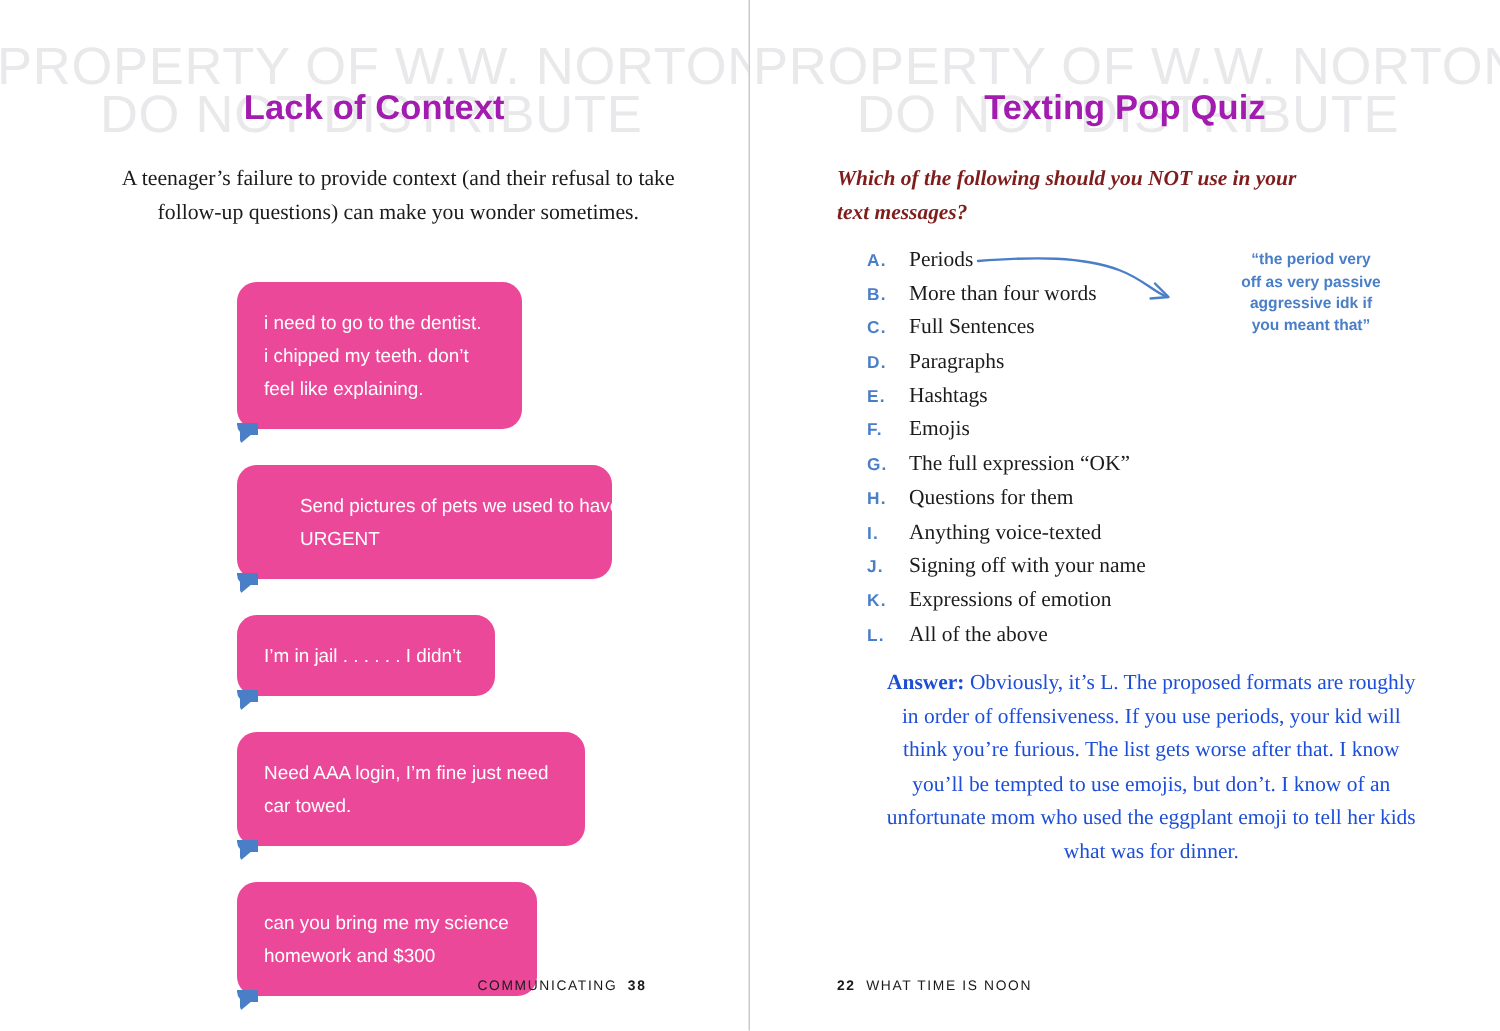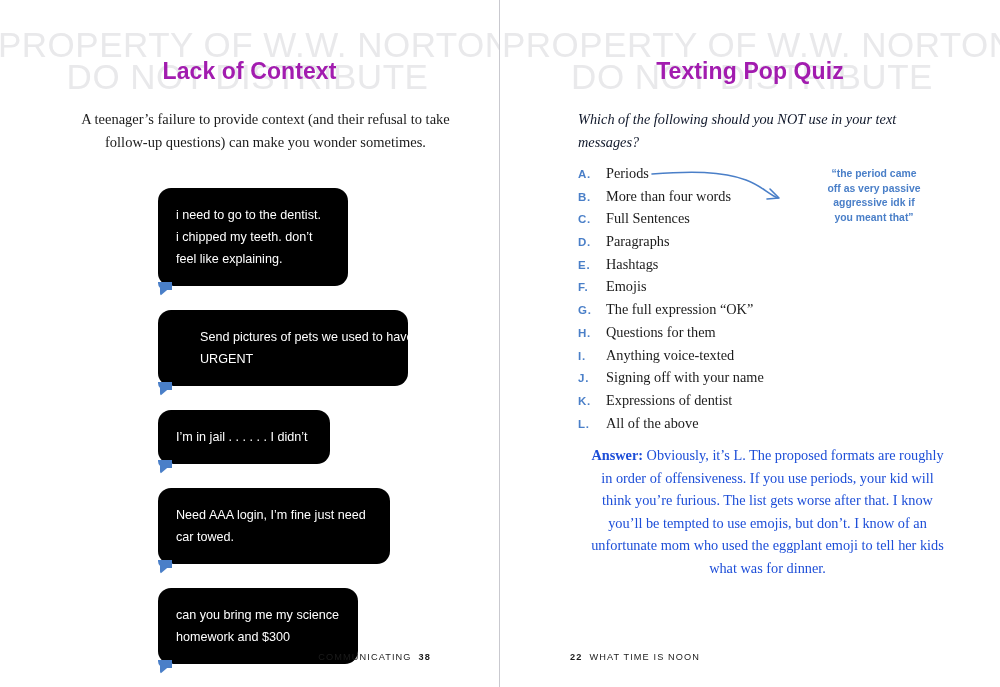--- a/index.html
+++ b/index.html
@@ -90,21 +90,21 @@
   
   .bubbles {
     position: absolute;
     left: 158px;
     top: 188px;
     width: 300px;
   }
   .bubble-wrap { position: relative; margin-bottom: 24px; }
   .bubble {
     position: relative;
-    background: #000000;
+    background: #ec4899;
     color: #ffffff;
     border-radius: 13px;
     padding: 16px 18px 16px 18px;
     font-family: "Liberation Sans", sans-serif;
     font-size: 12.6px;
     line-height: 22px;
     display: inline-block;
     box-sizing: border-box;
   }
   .bubble .line { display: block; white-space: nowrap; }
@@ -134,38 +134,38 @@
 
   
   .folio {
     position: absolute;
     top: 652px;
     font-family: "Liberation Sans", sans-serif;
     font-size: 9.2px;
     letter-spacing: 1.1px;
     color: #1b1b1b;
   }
-  .folio .num { font-weight: bold; margin-left: 12px; }
+  .folio .num { font-weight: bold; }
   #folio-left  { right: 68px; text-align: right; }
   #folio-right { left: 558px; text-align: left; }
   #folio-left .num { margin-left: 7px; }
   #folio-right .num { margin-right: 7px; }
 
   
   .quiz-question {
     position: absolute;
-    left: 578px;
+    left: 558px;
     top: 108px;
     width: 330px;
     font-family: "Liberation Serif", serif;
     font-style: italic;
-    font-weight: normal;
+    font-weight: bold;
     font-size: 14.3px;
     line-height: 23px;
-    color: #0f172a;
+    color: #7f1d1d;
   }
   .quiz-list {
     position: absolute;
     left: 578px;
     top: 165px;
     width: 300px;
   }
   .quiz-item {
     display: flex;
     align-items: baseline;
@@ -299,35 +299,35 @@
       <div class="quiz-item">
         <span class="quiz-letter">I.</span>
         <span class="quiz-text">Anything voice-texted</span>
       </div>
       <div class="quiz-item">
         <span class="quiz-letter">J.</span>
         <span class="quiz-text">Signing off with your name</span>
       </div>
       <div class="quiz-item">
         <span class="quiz-letter">K.</span>
-        <span class="quiz-text">Expressions of dentist</span>
+        <span class="quiz-text">Expressions of emotion</span>
       </div>
       <div class="quiz-item">
         <span class="quiz-letter">L.</span>
         <span class="quiz-text">All of the above</span>
       </div>
     </div>
 
   <svg id="arrow-svg" viewBox="0 0 170 50">
     <path d="M2 14 C 40 11, 72 11, 96 20 C 112 26, 118 34, 128 38" fill="none" stroke="#4a7fc8" stroke-width="1.6" stroke-linecap="round"></path>
     <path d="M120 29 L129 38 L117 39" fill="none" stroke="#4a7fc8" stroke-width="1.6" stroke-linecap="round" stroke-linejoin="round"></path>
   </svg>
 
   <div class="callout" id="callout">
-      <div>“the period came</div>
+      <div>“the period very</div>
       <div>off as very passive</div>
       <div>aggressive idk if</div>
       <div>you meant that”</div>
     </div>
 
   <div class="answer"><b>Answer:</b><span> Obviously, it’s L. The proposed formats are roughly in order of offensiveness. If you use periods, your kid will think you’re furious. The list gets worse after that. I know you’ll be tempted to use emojis, but don’t. I know of an unfortunate mom who used the eggplant emoji to tell her kids what was for dinner.</span></div>
 
   <div class="folio" id="folio-right">
     <span class="num">22</span><span>WHAT TIME IS NOON</span>
   </div>

